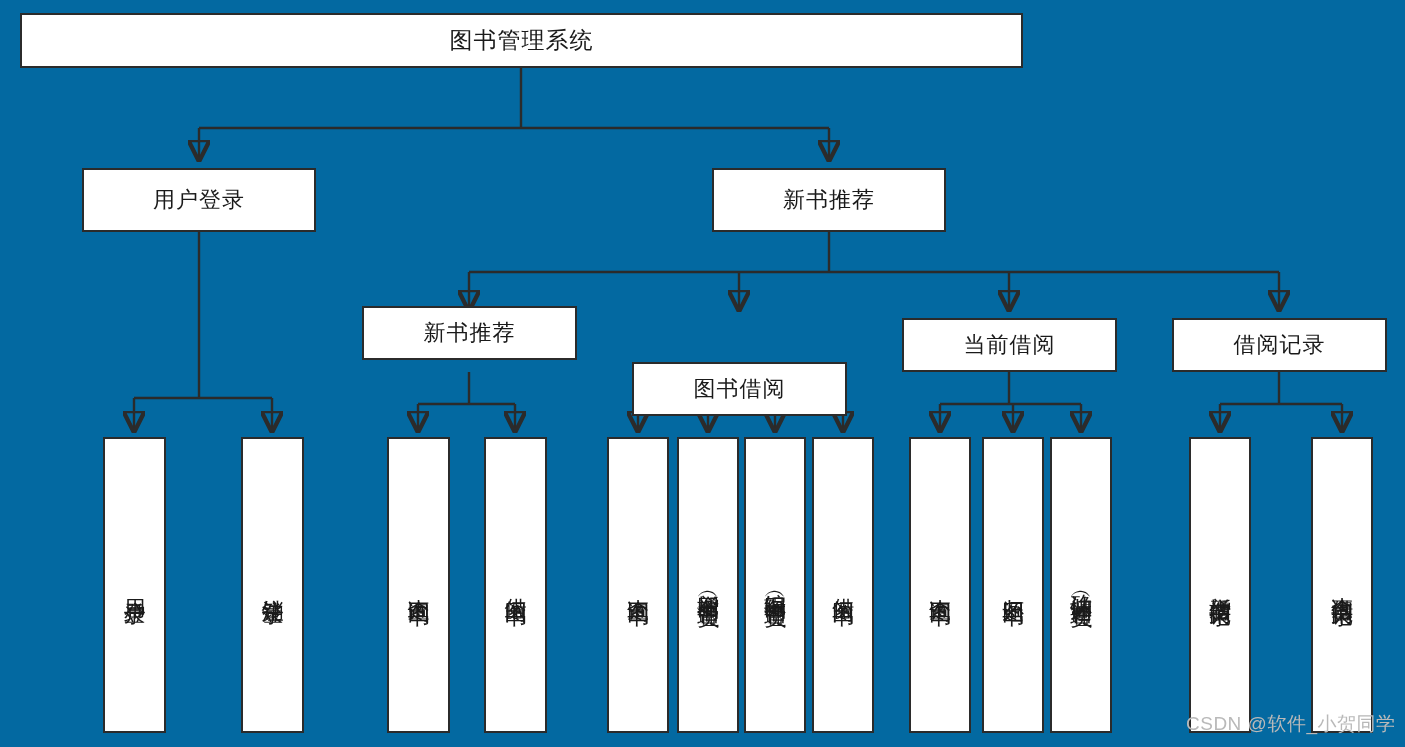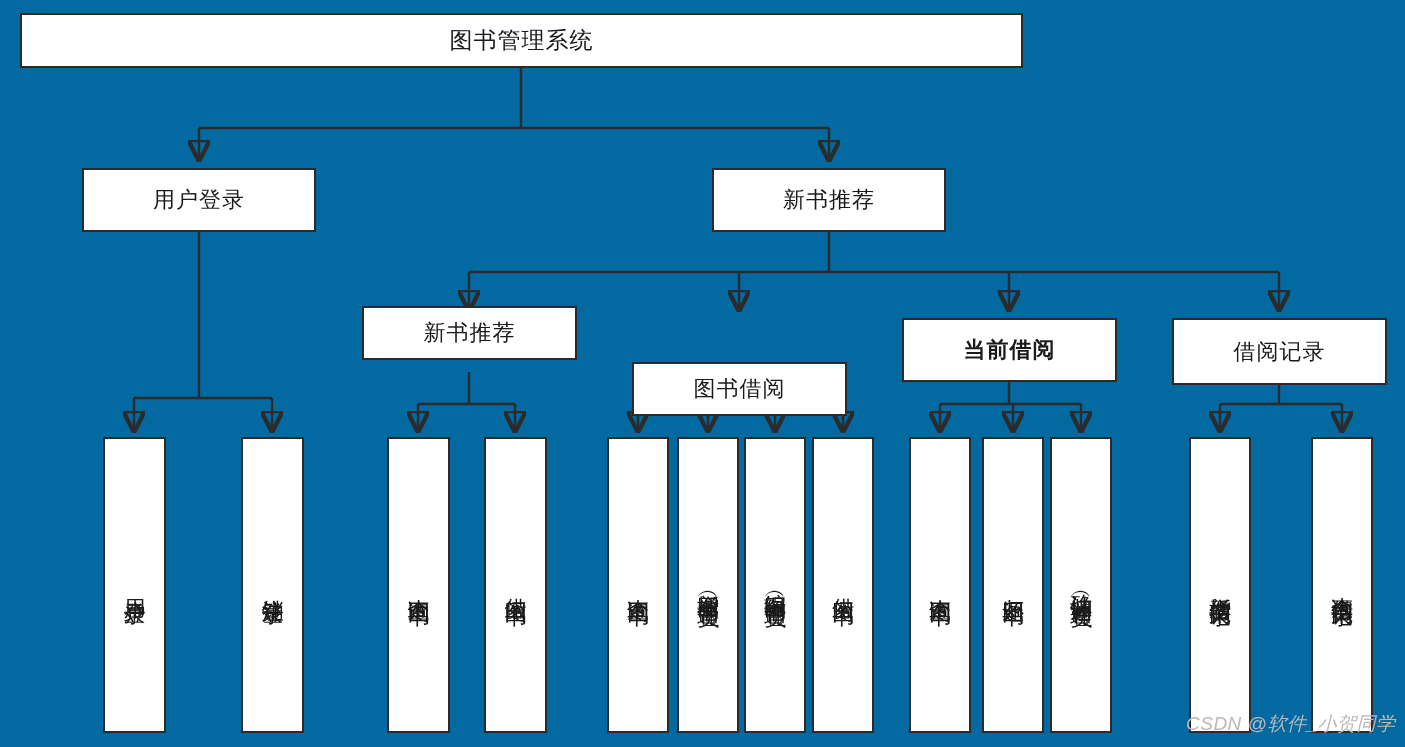--- a/index.html
+++ b/index.html
@@ -67,21 +67,20 @@
     fill: none;
   }
   .watermark {
     position: absolute;
     left: 1186px;
     top: 711px;
     font-size: 19px;
     color: #b9b9b9;
     white-space: nowrap;
     letter-spacing: 0.5px;
-    font-style: italic;
   }
 </style>
 </head>
 <body>
 
 <div id="canvas">
 
   <svg class="links" viewBox="0 0 1405 747">
     <defs>
       <marker id="arrow" viewBox="0 0 12 12" refX="10" refY="6" markerWidth="9" markerHeight="9" orient="auto-start-reverse">
@@ -143,25 +142,25 @@
   </div>
 
   <div class="node h" style="left:362px; top:306px; width:215px; height:54px;">
     <span>新书推荐</span>
   </div>
 
   <div class="node h" style="left:632px; top:318px; width:215px; height:54px;margin-top:44px;">
     <span>图书借阅</span>
   </div>
 
-  <div class="node h" style="left:902px; top:318px; width:215px; height:64px;font-weight:bold;">
+  <div class="node h" style="left:902px; top:318px; width:215px; height:54px;">
     <span>当前借阅</span>
   </div>
 
-  <div class="node h" style="left:1172px; top:318px; width:215px; height:67px;">
+  <div class="node h" style="left:1172px; top:318px; width:215px; height:54px;">
     <span>借阅记录</span>
   </div>
 
   <div class="node v" style="left:103px; top:437px; width:63px; height:296px;">
     <span>用户登录</span>
   </div>
 
   <div class="node v" style="left:241px; top:437px; width:63px; height:296px;">
     <span>注销登录</span>
   </div>

